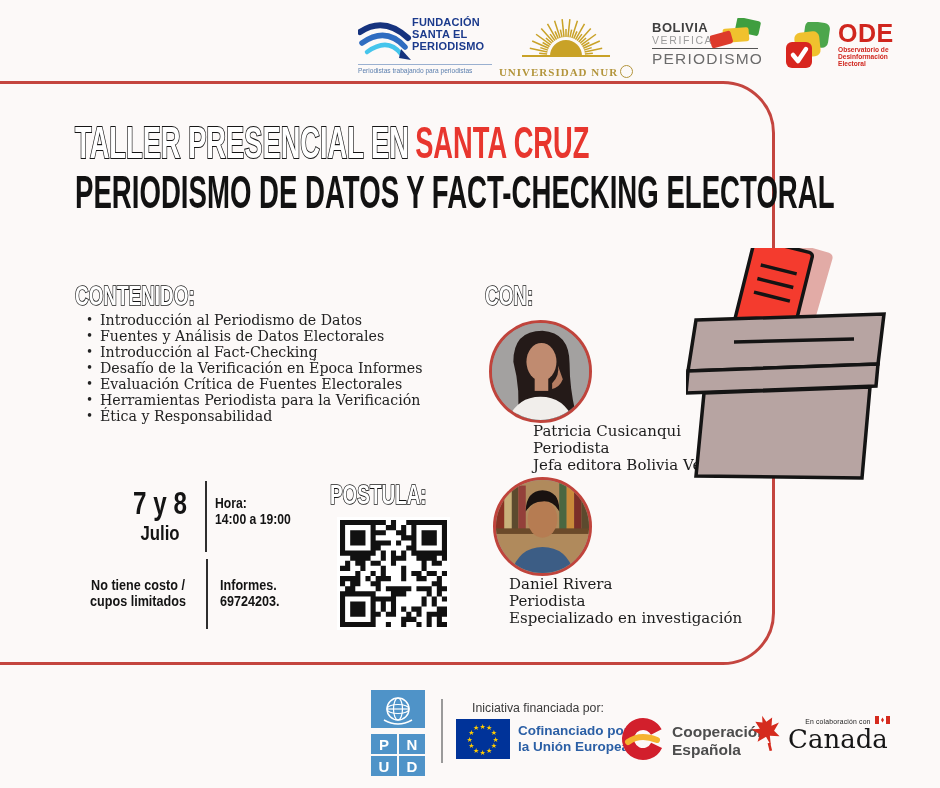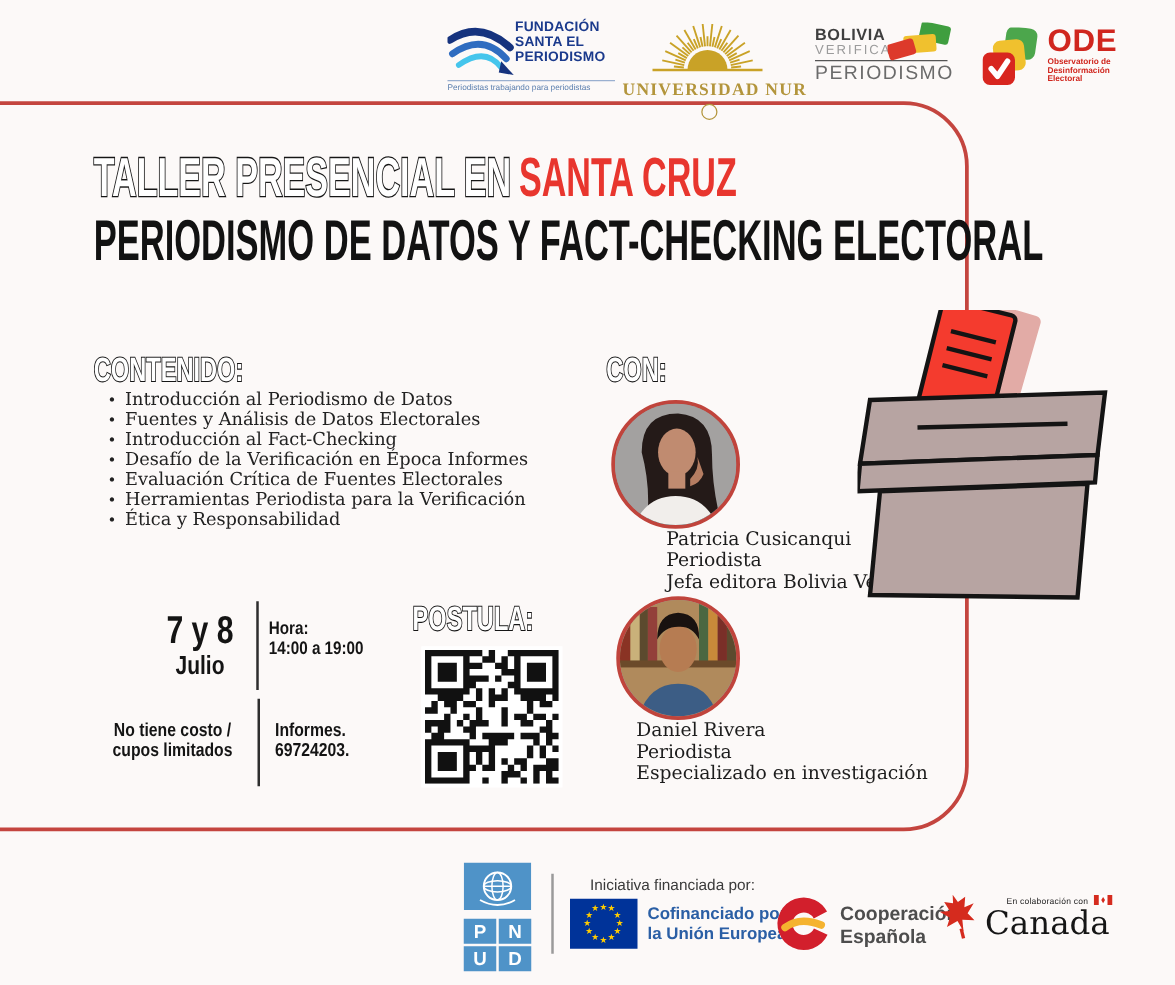--- a/index.html
+++ b/index.html
@@ -14,21 +14,21 @@
   .outline{color:#fff;-webkit-text-stroke:2.1px #161616;paint-order:stroke fill;}
   .outline-sm{color:#fff;-webkit-text-stroke:1.7px #161616;paint-order:stroke fill;}
   
   #card{left:-80px;top:81px;width:855px;height:584px;border:3px solid #c4453f;border-radius:52px;box-sizing:border-box;}
   
   .fpp{left:358px;top:16px;width:134px;}
   .fpp-row{display:flex;align-items:flex-start;}
   .fpp-name{font-weight:700;font-size:11px;line-height:12px;color:#1b3a8c;letter-spacing:.2px;}
   .fpp-tagline{font-size:6.6px;color:#5b7fae;border-top:1px solid #9ab0d0;margin-top:2px;padding-top:2px;white-space:nowrap;}
   .nur{left:498px;top:6px;width:136px;text-align:center;}
-  .nur-name{font-family:"Liberation Serif",serif;font-weight:700;font-size:14px;letter-spacing:1px;color:#b3953c;white-space:nowrap;}
+  .nur-name{font-family:"Liberation Serif",serif;font-weight:700;font-size:11px;letter-spacing:1px;color:#b3953c;white-space:nowrap;}
   .nur-seal{display:inline-block;width:11px;height:11px;border:1.4px solid #b3953c;border-radius:50%;vertical-align:middle;margin-left:2px;}
   .bv{left:652px;top:21px;width:106px;}
   .bv-l1{font-weight:700;font-size:13px;color:#3f3f3f;letter-spacing:.5px;line-height:13px;}
   .bv-l2{font-size:10.5px;color:#9b9b9b;letter-spacing:1.6px;line-height:12px;}
   .bv-l3{font-size:15.5px;color:#6b6b6b;letter-spacing:1.2px;line-height:17px;border-top:1.4px solid #555;margin-top:2px;padding-top:1px;white-space:nowrap;}
   .bv-cards{position:absolute;left:58px;top:-3px;}
   .ode{left:786px;top:22px;width:110px;display:flex;gap:4px;}
   .ode-acr{font-weight:800;font-size:25px;line-height:22px;color:#d0261e;letter-spacing:.5px;}
   .ode-sub{font-size:6.6px;line-height:7px;color:#d0261e;font-weight:700;margin-top:2px;}
   

